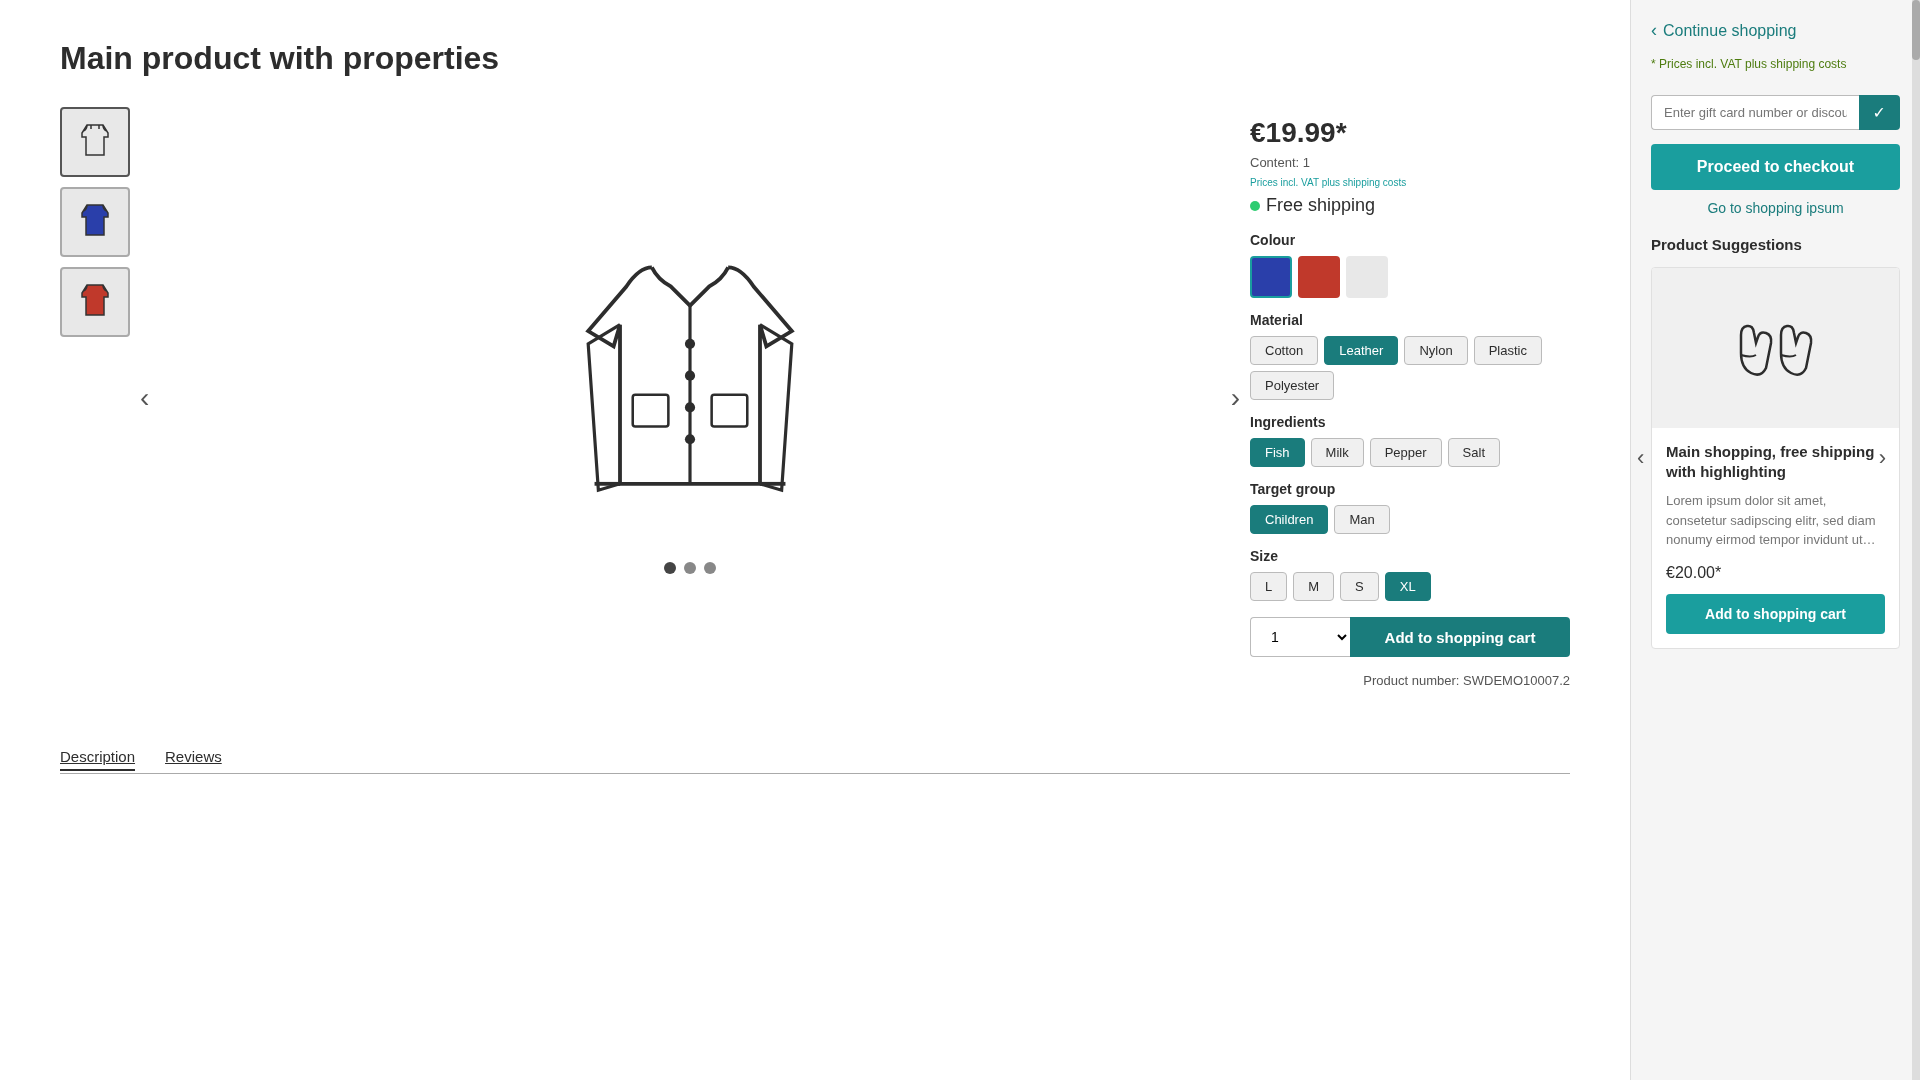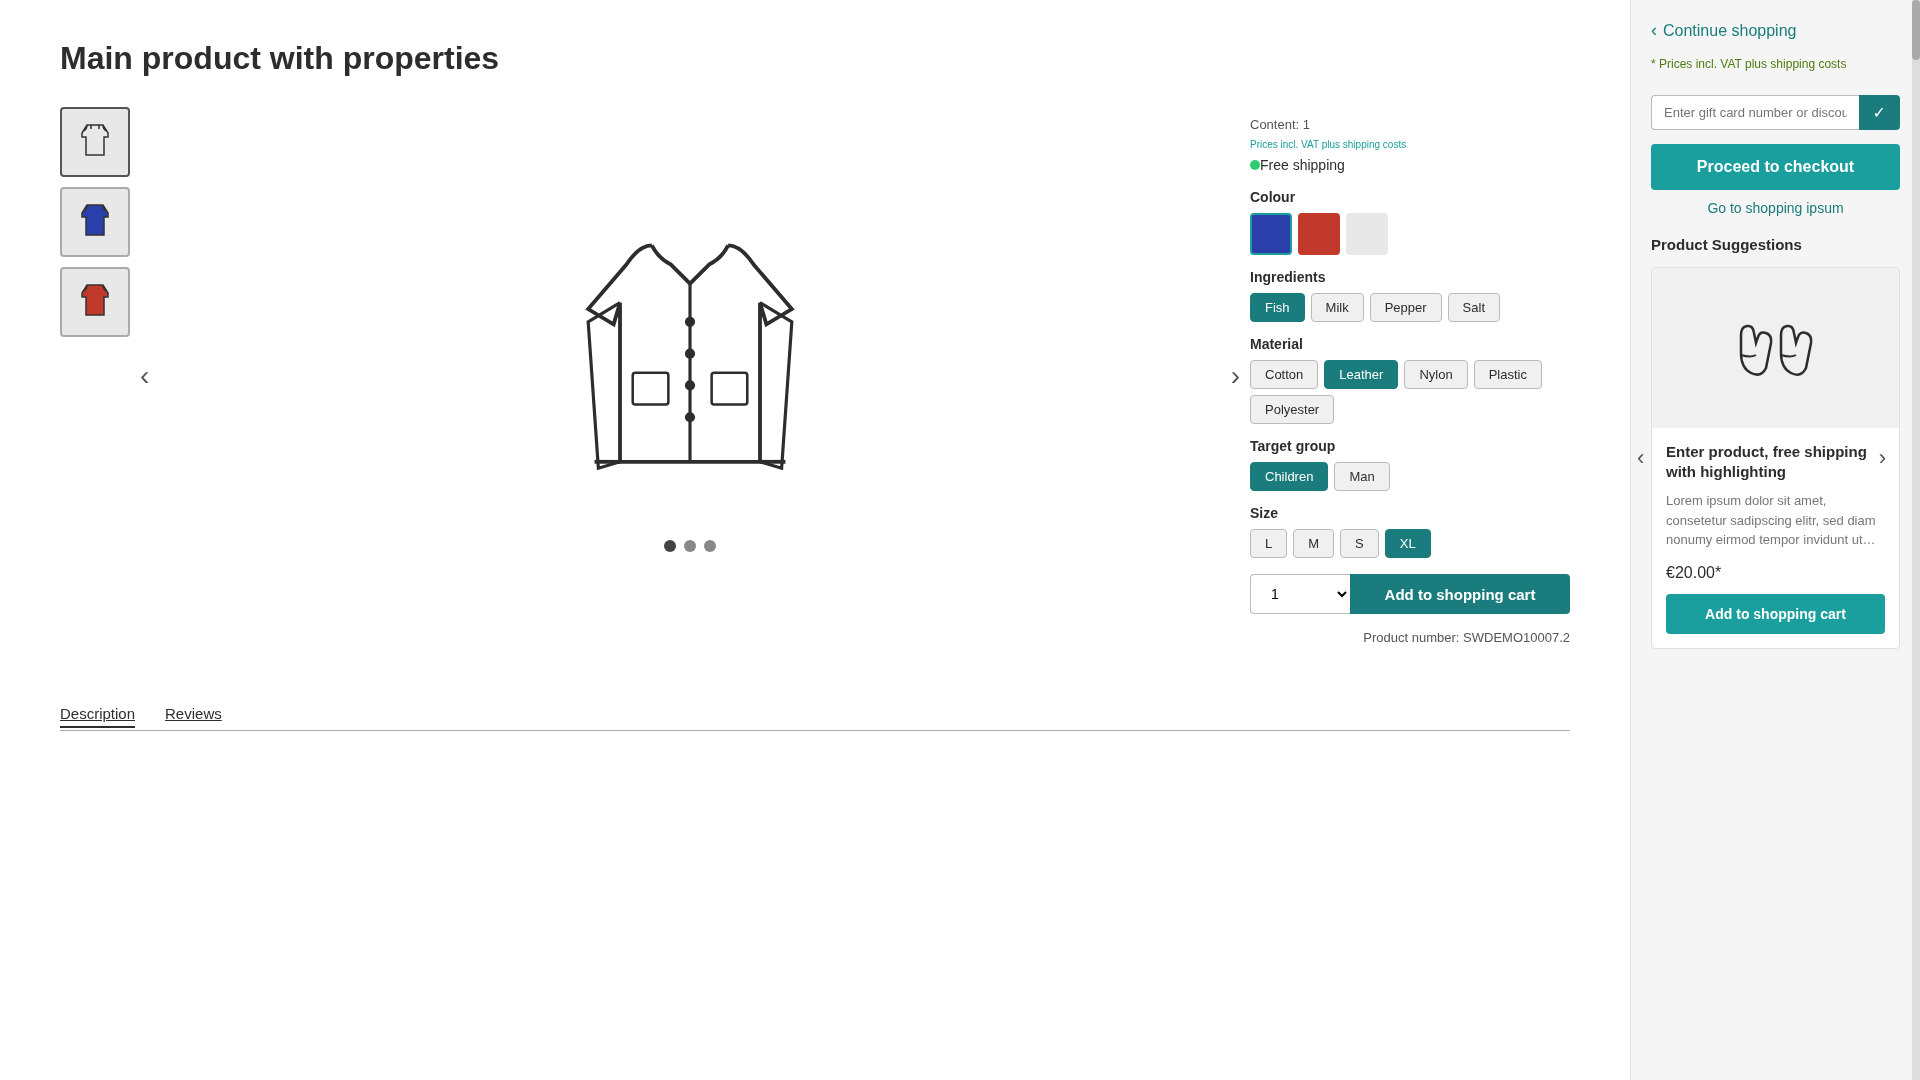--- a/index.html
+++ b/index.html
@@ -126,21 +126,22 @@
 
     .shipping-link {
       font-size: 10px;
       color: #1a9e9e;
       text-decoration: none;
     }
 
     .free-shipping {
       display: flex;
       align-items: center;
-      font-size: 14px;
+      gap: 6px;
+      font-size: 18px;
       color: #2d2d2d;
       margin-top: 6px;
       margin-bottom: 16px;
     }
 
     .green-dot {
       width: 10px;
       height: 10px;
       border-radius: 50%;
       background: #2ecc71;
@@ -501,60 +502,61 @@
       </div>
       <div class="dots">
         <div class="dot active"></div>
         <div class="dot"></div>
         <div class="dot"></div>
       </div>
       <button class="nav-arrow right">›</button>
     </div>
 
     <div class="product-info">
+      <div class="price">€19.99*</div>
       <div class="content-line">Content: 1</div>
       <div class="content-line">
         <a class="shipping-link">Prices incl. VAT plus shipping costs</a>
       </div>
       <div class="free-shipping">
         <div class="green-dot"></div>
         <span>Free shipping</span>
       </div>
 
       <div class="property-section">
         <div class="property-label">Colour</div>
         <div class="options-row">
           <div class="color-swatch blue selected"></div>
           <div class="color-swatch red"></div>
           <div class="color-swatch white"></div>
-        </div>
-      </div>
-
-      <div class="property-section">
-        <div class="property-label">Ingredients</div>
-        <div class="options-row">
-          <button class="option-btn active">Fish</button>
-          <button class="option-btn">Milk</button>
-          <button class="option-btn">Pepper</button>
-          <button class="option-btn">Salt</button>
         </div>
       </div>
 
       <div class="property-section">
         <div class="property-label">Material</div>
         <div class="options-row">
           <button class="option-btn">Cotton</button>
           <button class="option-btn active">Leather</button>
           <button class="option-btn">Nylon</button>
           <button class="option-btn">Plastic</button>
           <button class="option-btn">Polyester</button>
         </div>
       </div>
 
       <div class="property-section">
+        <div class="property-label">Ingredients</div>
+        <div class="options-row">
+          <button class="option-btn active">Fish</button>
+          <button class="option-btn">Milk</button>
+          <button class="option-btn">Pepper</button>
+          <button class="option-btn">Salt</button>
+        </div>
+      </div>
+
+      <div class="property-section">
         <div class="property-label">Target group</div>
         <div class="options-row">
           <button class="option-btn active">Children</button>
           <button class="option-btn">Man</button>
         </div>
       </div>
 
       <div class="property-section">
         <div class="property-label">Size</div>
         <div class="options-row">
@@ -618,21 +620,21 @@
               <path d="M5 40 Q5 55 15 60 Q25 65 30 55 L35 30 Q36 22 30 20 Q24 18 22 24 L20 30 L18 20 Q17 12 11 13 Q5 14 5 22 Z" stroke="#2d2d2d" stroke-width="2.5" fill="none"></path>
 
               <path d="M45 40 Q45 55 55 60 Q65 65 70 55 L75 30 Q76 22 70 20 Q64 18 62 24 L60 30 L58 20 Q57 12 51 13 Q45 14 45 22 Z" stroke="#2d2d2d" stroke-width="2.5" fill="none"></path>
 
               <path d="M5 42 Q15 45 20 42" stroke="#2d2d2d" stroke-width="2"></path>
               <path d="M45 42 Q55 45 60 42" stroke="#2d2d2d" stroke-width="2"></path>
             </g>
           </svg>
         </div>
         <div class="suggestion-content">
-          <div class="suggestion-title">Enter product, free shipping with highlighting</div>
+          <div class="suggestion-title">Main shopping, free shipping with highlighting</div>
           <div class="suggestion-desc">Lorem ipsum dolor sit amet, consetetur sadipscing elitr, sed diam nonumy eirmod tempor invidunt ut labore et dolore magn...</div>
           <div class="suggestion-price">€20.00*</div>
           <button class="suggestion-add-btn">Add to shopping cart</button>
         </div>
       </div>
       <button class="suggestion-nav right">›</button>
     </div>
   </div>
 
   <div class="sidebar-scrollbar">

